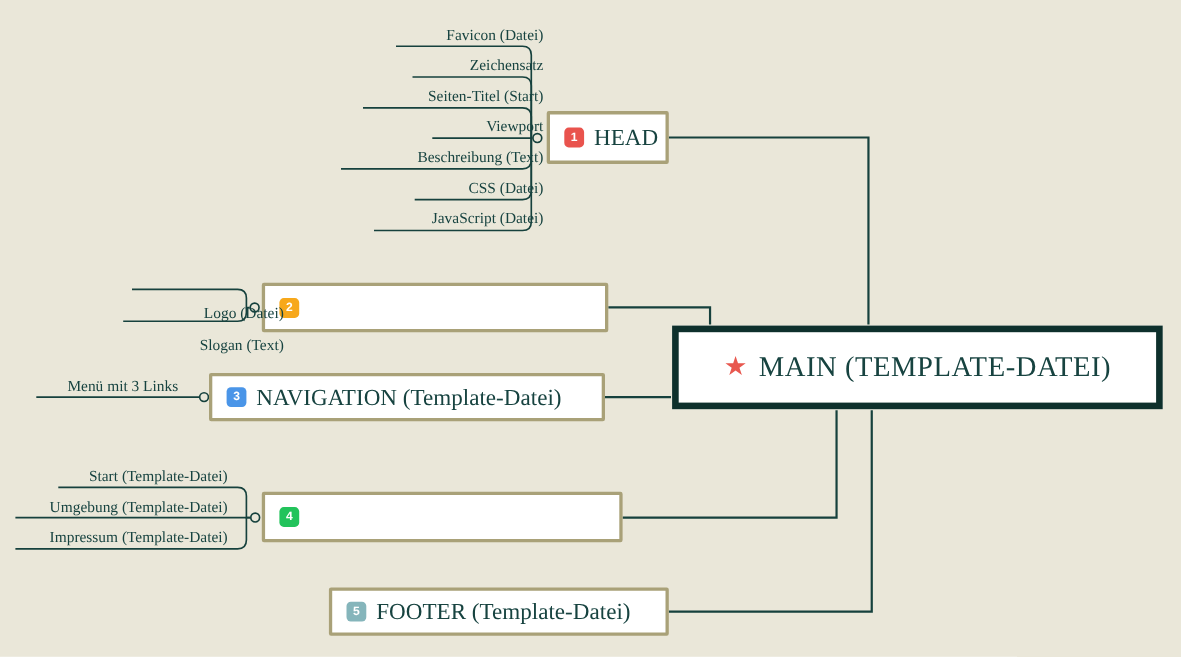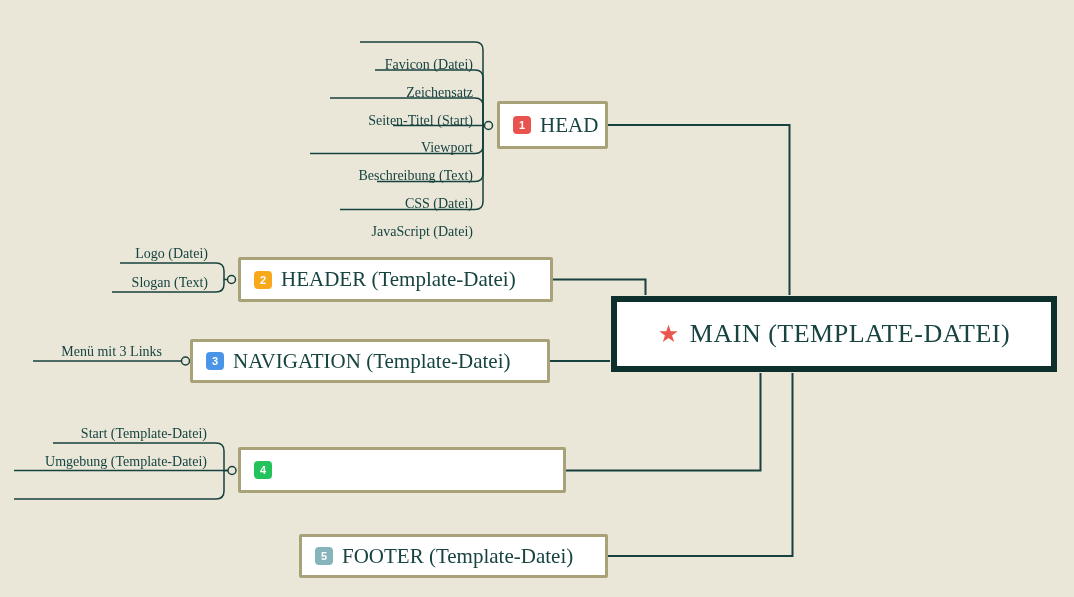--- a/index.html
+++ b/index.html
@@ -40,22 +40,22 @@
     font-size:14px;line-height:19px;color:#174340;
   }
   
   #node-main{left:611px;top:296px;width:446px;height:76px;}
   #node-head{left:497px;top:101px;width:111px;height:48px;}
   #node-header{left:238px;top:257px;width:315px;height:45px;}
   #node-navigation{left:190px;top:339px;width:360px;height:44px;}
   #node-content{left:238px;top:447px;width:328px;height:46px;}
   #node-footer{left:299px;top:534px;width:309px;height:44px;}
   
-  .leaf-head{right:601px;margin-top:32px;}
-  .leaf-header{right:866px;}
+  .leaf-head{right:580px;}
+  .leaf-header{right:816px;margin-top:32px;}
   .leaf-nav{right:912px;}
   .leaf-content{right:867px;font-family:Liberation Serif, serif;}
 </style>
 </head>
 <body>
 
 <div class="stage">
 
   <svg class="wires" viewBox="0 0 1074 597">
 
@@ -92,21 +92,20 @@
     <span>MAIN (TEMPLATE-DATEI)</span>
   </div>
 
   <div class="node branch" id="node-head">
     <span class="badge" style="background-color: rgb(233, 83, 77);">1</span>
     <span>HEAD</span>
   </div>
 
   <div class="node branch" id="node-header">
     <span class="badge" style="background-color: rgb(247, 168, 27);">2</span>
-    <span>HEADER (Template-Datei)</span>
   </div>
 
   <div class="node branch" id="node-navigation">
     <span class="badge" style="background-color: rgb(74, 149, 232);">3</span>
     <span>NAVIGATION (Template-Datei)</span>
   </div>
 
   <div class="node branch" id="node-content">
     <span class="badge" style="background-color: rgb(34, 195, 91);">4</span>
   </div>
@@ -124,14 +123,15 @@
   <div class="leaf leaf-head" style="top:162px">CSS (Datei)</div>
   <div class="leaf leaf-head" style="top:190px">JavaScript (Datei)</div>
 
   <div class="leaf leaf-header" style="top:244px">Logo (Datei)</div>
   <div class="leaf leaf-header" style="top:273px">Slogan (Text)</div>
 
   <div class="leaf leaf-nav" style="top:342px">Menü mit 3 Links</div>
 
   <div class="leaf leaf-content" style="top:424px">Start (Template-Datei)</div>
   <div class="leaf leaf-content" style="top:452px">Umgebung (Template-Datei)</div>
+  <div class="leaf leaf-content" style="top:480px">Impressum (Template-Datei)</div>
 
 </div>
 
 </body></html>

